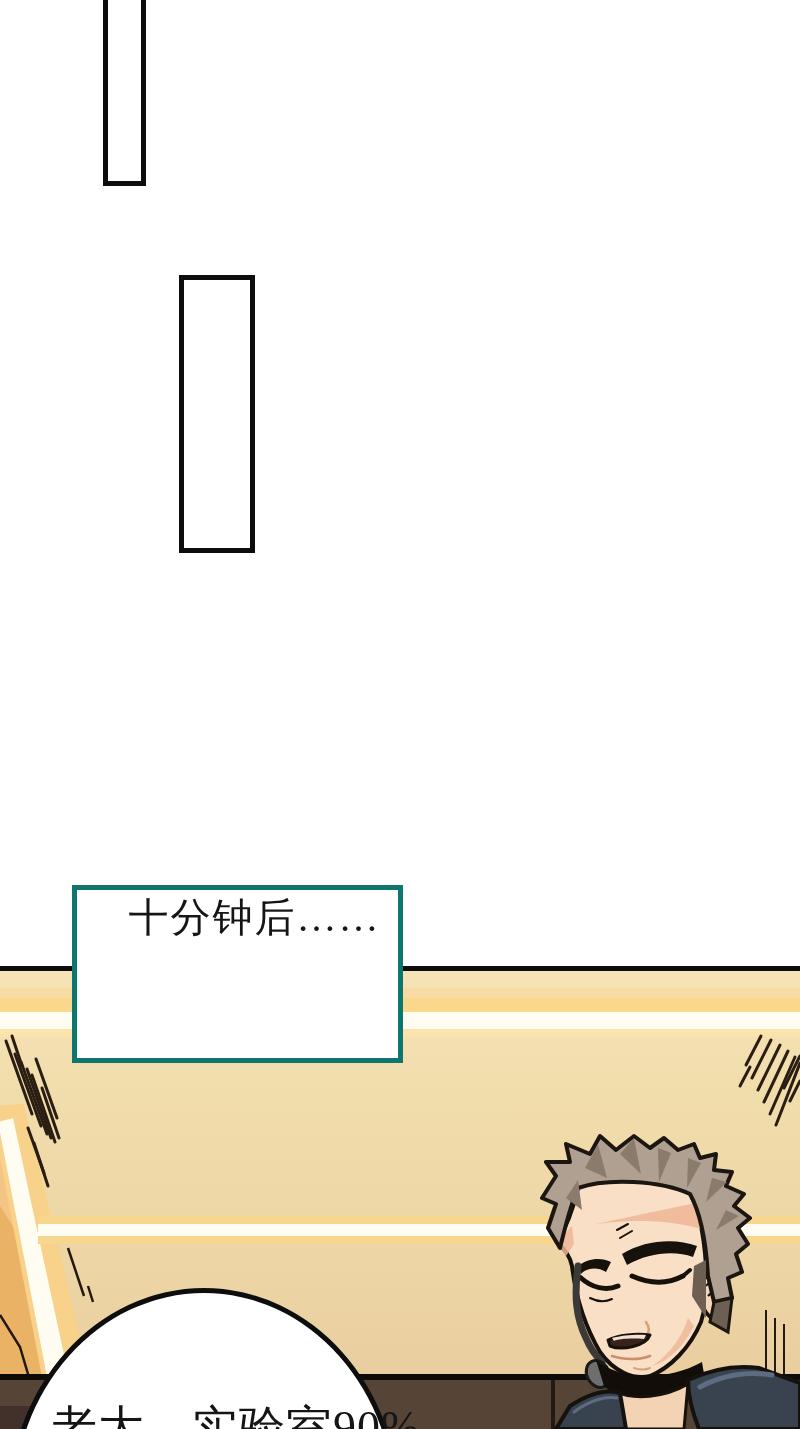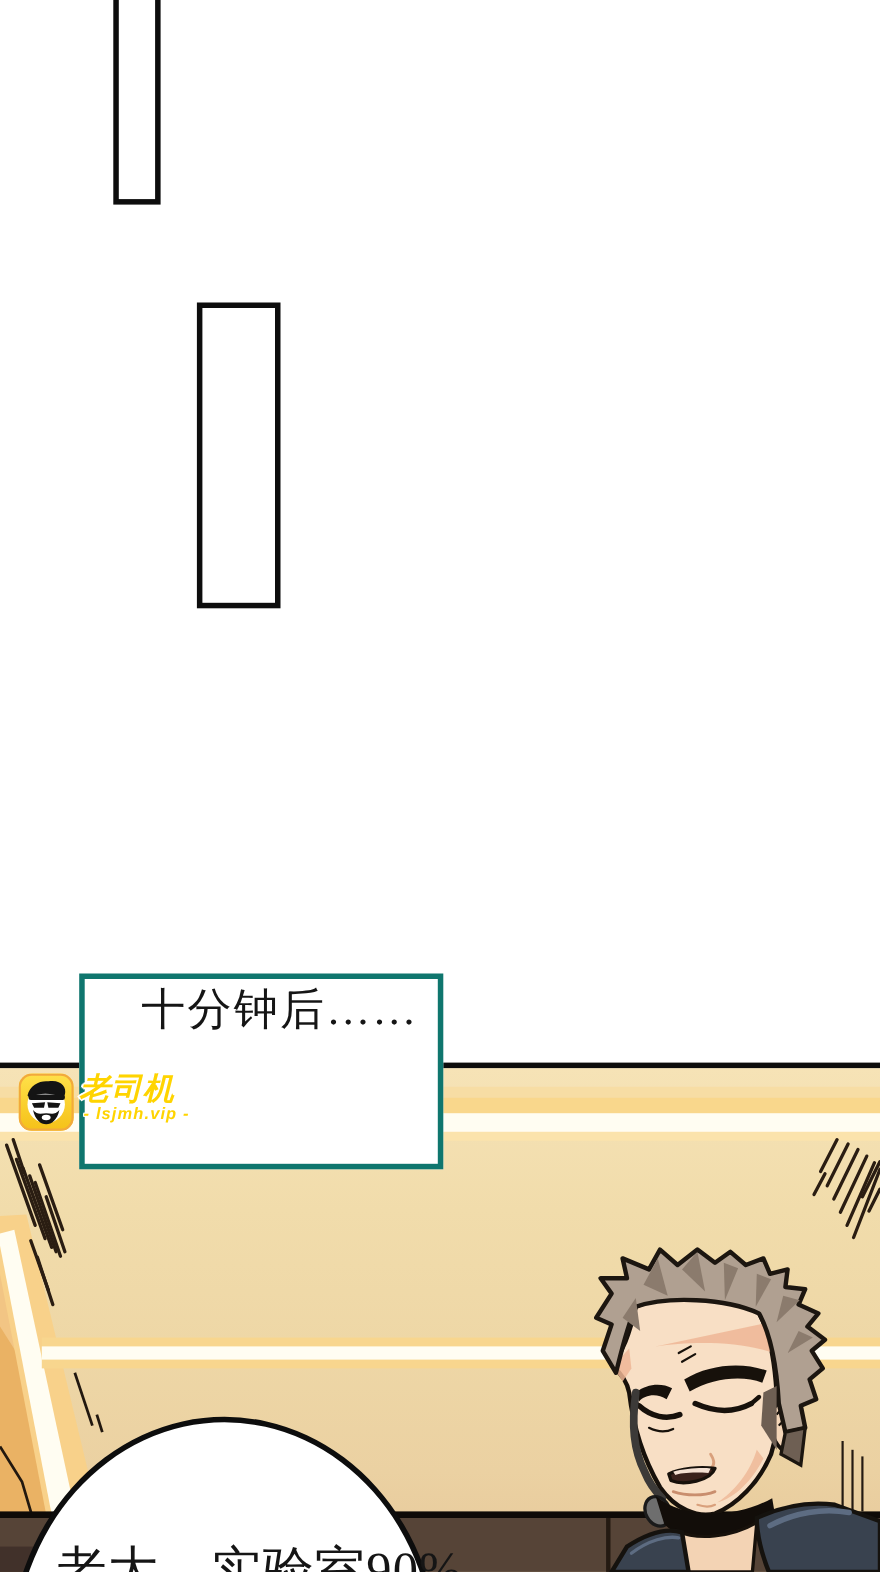--- a/index.html
+++ b/index.html
@@ -215,29 +215,14 @@
   </div>
 
   <div class="bubble">
     <div class="bubble-text">老大，实验室90%</div>
   </div>
 
   <div class="caption">
     <div class="caption-text">十分钟后……</div>
   </div>
 
-  <div class="watermark">
-    <div class="wm-icon">
-      <svg width="50" height="52" viewBox="0 0 50 52">
-        <circle cx="25" cy="28" r="17" fill="#ffffff"></circle>
-        <path d="M8,20 C10,10 20,6 27,7 C38,5 44,12 42,19 L40,22 C30,17 18,17 10,22 Z" fill="#141414"></path>
-        <rect x="9" y="19" width="33" height="5" rx="2" fill="#141414"></rect>
-        <path d="M12,27 L24,26 L23,31 L14,31 Z" fill="#141414"></path>
-        <path d="M26,26 L38,27 L36,31 L27,31 Z" fill="#141414"></path>
-        <path d="M13,33 C15,42 20,46 25,46 C30,46 35,42 37,33 C33,38 29,36 25,36 C21,36 17,38 13,33 Z" fill="#141414"></path>
-        <ellipse cx="25" cy="40" rx="4" ry="2.5" fill="#ffffff"></ellipse>
-      </svg>
-    </div>
-    <div class="wm-brand">老司机</div>
-    <div class="wm-site">- lsjmh.vip -</div>
-  </div>
 
 </div>
 
 </body></html>

